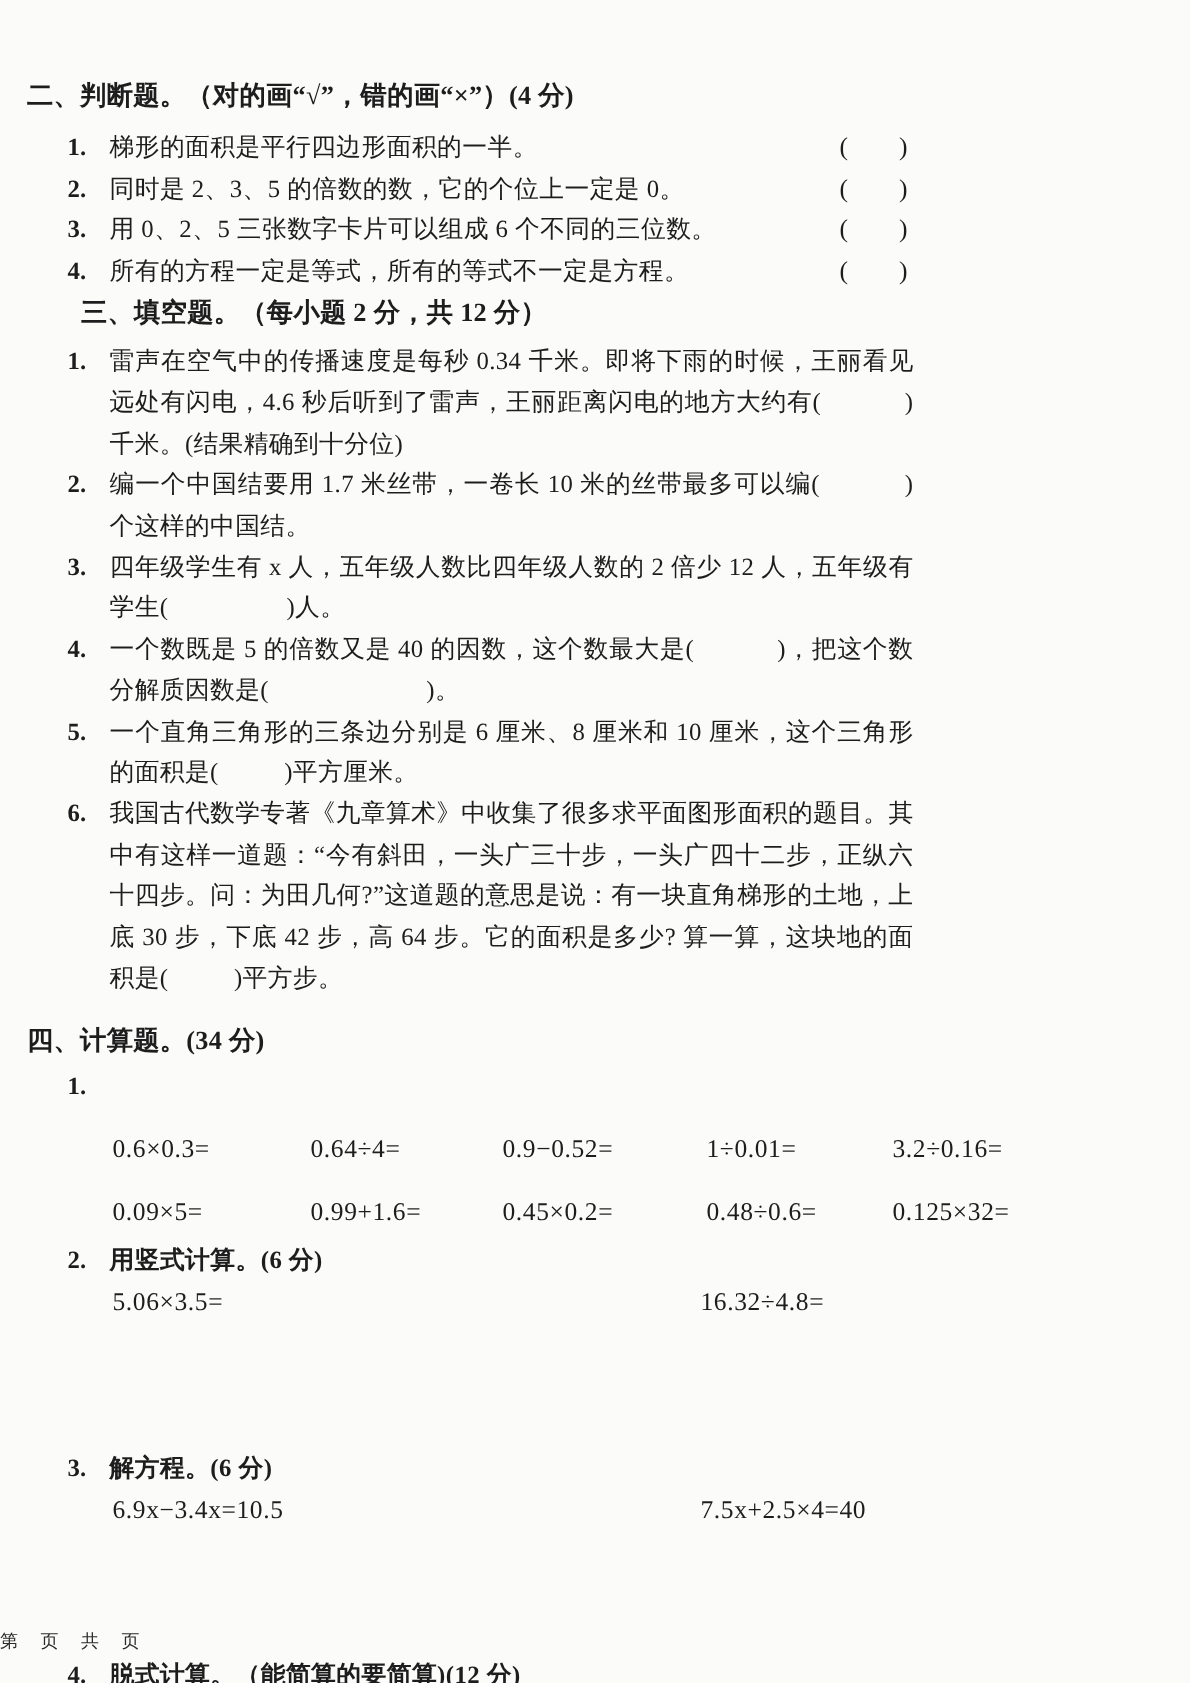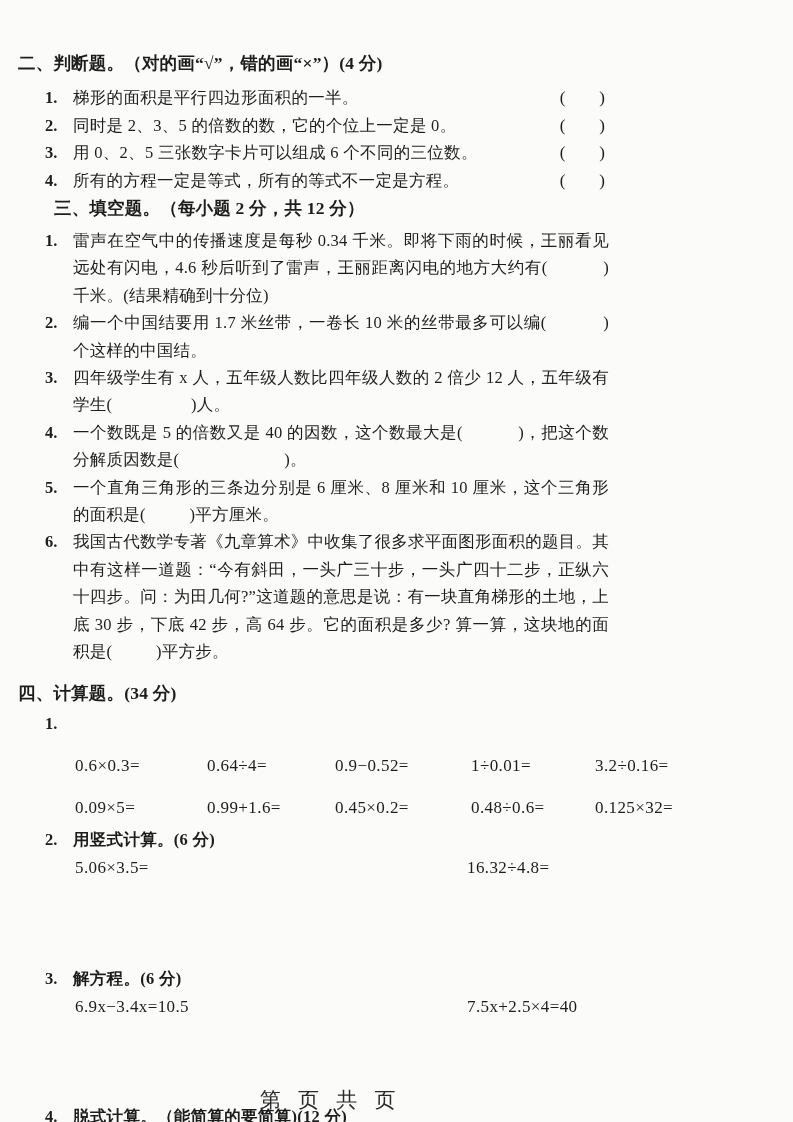--- a/index.html
+++ b/index.html
@@ -94,22 +94,21 @@
     line-height:27px;
     margin-top:1px;
   }
   .gap-worksp-vertical{height:79px;}
   .gap-worksp-vertical2{height:78px;}
   .gap-worksp-vertical3{height:76px;}
   .footer{
     position:absolute;
     left:0;right:0;
     top:1086px;
-    text-align:center;
-    font-size:21px;
+    font-size:12px;
     letter-spacing:6px;
     color:#2a2a2a;
     white-space:pre;
   }
 </style>
 </head>
 <body>
 
 <div class="doc">
 

